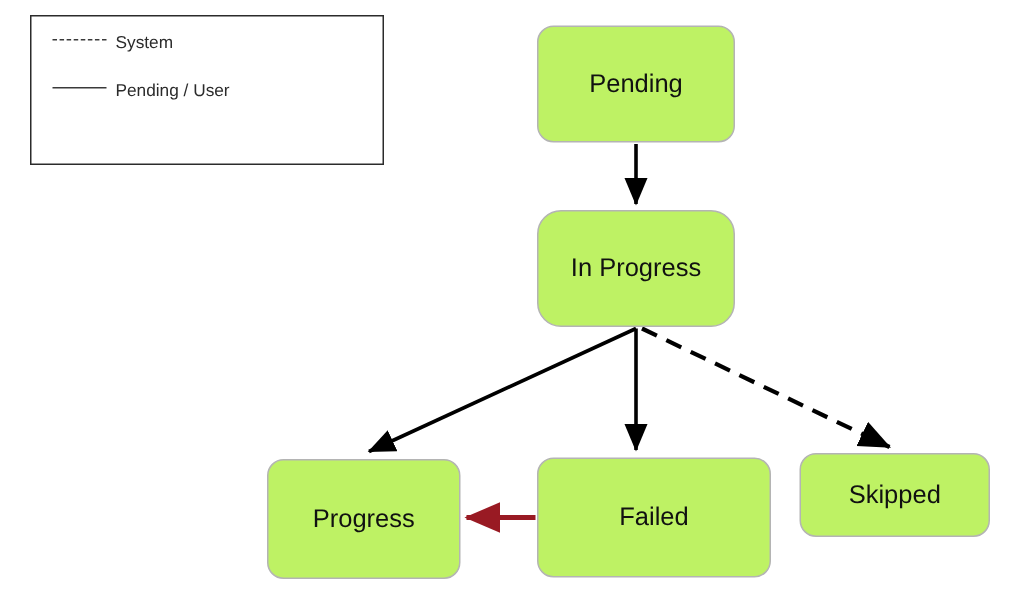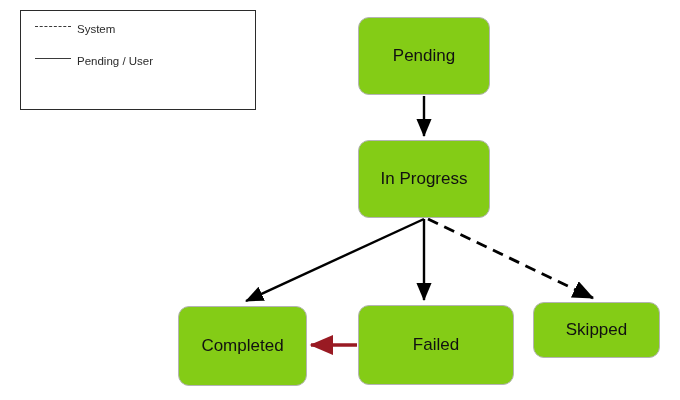--- a/index.html
+++ b/index.html
@@ -61,21 +61,21 @@
     background: #7d1b3c;
     height: 5px;
     margin-top: 3px;
   }
 
   
   .state-box {
     position: absolute;
     border: 1px solid #b4b4b4;
     border-radius: 11px;
-    background: #84cc16;
+    background: #bef264;
     box-sizing: border-box;
     display: flex;
     align-items: center;
     justify-content: center;
   }
   .state-label {
     font-size: 17px;
     color: #111111;
     white-space: nowrap;
   }
@@ -128,26 +128,26 @@
 
     <line x1="428" y1="219" x2="593" y2="298" stroke="#000000" stroke-width="2.8" stroke-dasharray="11,7" marker-end="url(#arrowBlack)"></line>
 
     <line x1="357" y1="345" x2="311" y2="345" stroke="#991a23" stroke-width="3.4" marker-end="url(#arrowRed)"></line>
   </svg>
 
   <div class="state-box" style="left:358px; top:17px; width:132px; height:78px;">
     <span class="state-label">Pending</span>
   </div>
 
-  <div class="state-box" style="left:358px; top:140px; width:132px; height:78px;">
+  <div class="state-box" style="left:358px; top:140px; width:132px; height:78px;border-radius:16px;">
     <span class="state-label">In Progress</span>
   </div>
 
   <div class="state-box" style="left:178px; top:306px; width:129px; height:80px;">
-    <span class="state-label">Completed</span>
+    <span class="state-label">Progress</span>
   </div>
 
   <div class="state-box" style="left:358px; top:305px; width:156px; height:80px;">
     <span class="state-label">Failed</span>
   </div>
 
   <div class="state-box" style="left:533px; top:302px; width:127px; height:56px;">
     <span class="state-label">Skipped</span>
   </div>
 

